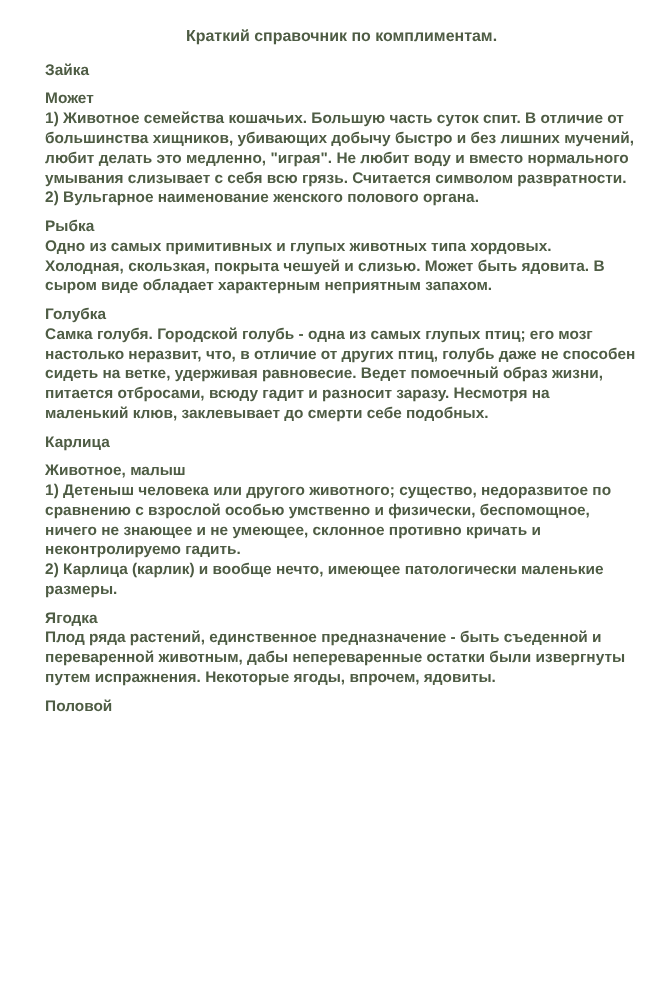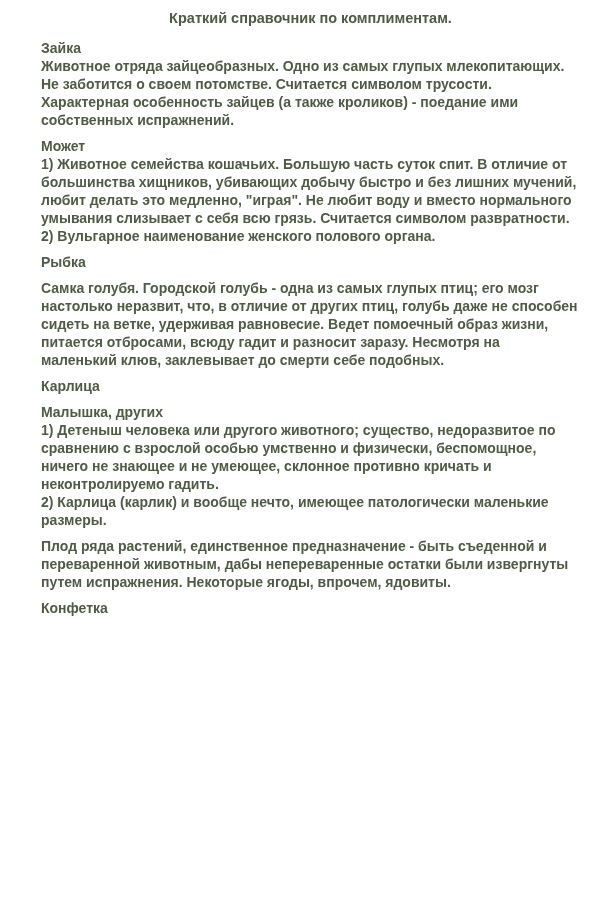--- a/index.html
+++ b/index.html
@@ -12,21 +12,21 @@
     background: #ffffff;
     overflow: hidden;
     font-family: "Liberation Sans", "DejaVu Sans", sans-serif;
     font-weight: bold;
     color: #4e5c44;
   }
   .page {
     box-sizing: border-box;
     width: 600px;
     height: 905px;
-    padding: 9px 20px 0 41px;
+    padding: 24px 20px 0 41px;
   }
   .doc-title {
     text-align: center;
     font-size: 14.5px;
     line-height: 19px;
     margin: 0 0 11px 0;
   }
   .entry {
     margin: 0 0 8px 0;
   }
@@ -42,67 +42,68 @@
 </style>
 </head>
 <body>
 
 <div class="page">
 
   <div class="doc-title">Краткий справочник по комплиментам.</div>
 
   <div class="entry">
     <div class="entry-heading">Зайка</div>
-    <div class="entry-body">Животное отряда зайцеобразных. Одно из самых глупых млекопитающих.
-Не заботится о своем потомстве. Считается символом трусости.
-Характерная особенность зайцев (а также кроликов) - поедание ими
-собственных испражнений.</div>
   </div>
 
   <div class="entry">
     <div class="entry-heading">Может</div>
     <div class="entry-body">1) Животное семейства кошачьих. Большую часть суток спит. В отличие от
 большинства хищников, убивающих добычу быстро и без лишних мучений,
 любит делать это медленно, "играя". Не любит воду и вместо нормального
 умывания слизывает с себя всю грязь. Считается символом развратности.
 2) Вульгарное наименование женского полового органа.</div>
   </div>
 
   <div class="entry">
     <div class="entry-heading">Рыбка</div>
+    <div class="entry-body">Одно из самых примитивных и глупых животных типа хордовых.
+Холодная, скользкая, покрыта чешуей и слизью. Может быть ядовита. В
+сыром виде обладает характерным неприятным запахом.</div>
   </div>
 
   <div class="entry">
+    <div class="entry-heading">Голубка</div>
     <div class="entry-body">Самка голубя. Городской голубь - одна из самых глупых птиц; его мозг
 настолько неразвит, что, в отличие от других птиц, голубь даже не способен
 сидеть на ветке, удерживая равновесие. Ведет помоечный образ жизни,
 питается отбросами, всюду гадит и разносит заразу. Несмотря на
 маленький клюв, заклевывает до смерти себе подобных.</div>
   </div>
 
   <div class="entry">
     <div class="entry-heading">Карлица</div>
   </div>
 
   <div class="entry">
-    <div class="entry-heading">Малышка, других</div>
+    <div class="entry-heading">Животное, малыш</div>
     <div class="entry-body">1) Детеныш человека или другого животного; существо, недоразвитое по
 сравнению с взрослой особью умственно и физически, беспомощное,
 ничего не знающее и не умеющее, склонное противно кричать и
 неконтролируемо гадить.
 2) Карлица (карлик) и вообще нечто, имеющее патологически маленькие
 размеры.</div>
   </div>
 
   <div class="entry">
   </div>
 
   <div class="entry">
+    <div class="entry-heading">Ягодка</div>
     <div class="entry-body">Плод ряда растений, единственное предназначение - быть съеденной и
 переваренной животным, дабы непереваренные остатки были извергнуты
 путем испражнения. Некоторые ягоды, впрочем, ядовиты.</div>
   </div>
 
   <div class="entry">
-    <div class="entry-heading">Конфетка</div>
+    <div class="entry-heading">Половой</div>
   </div>
 
 </div>
 
 </body></html>

